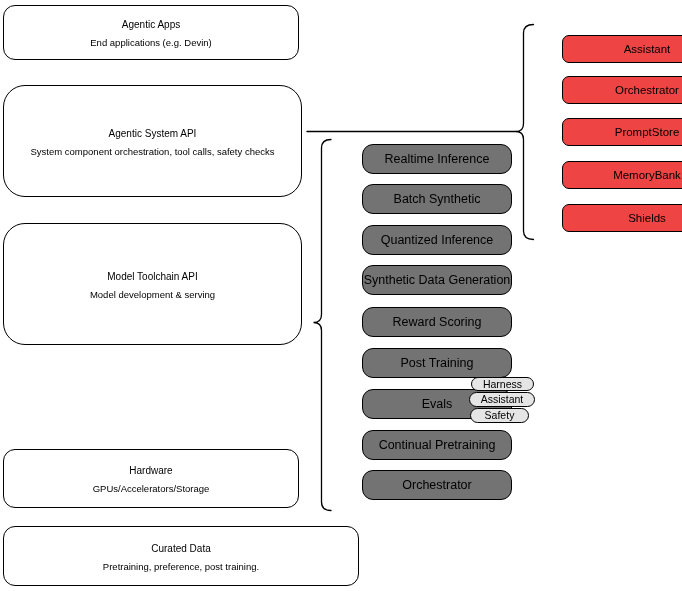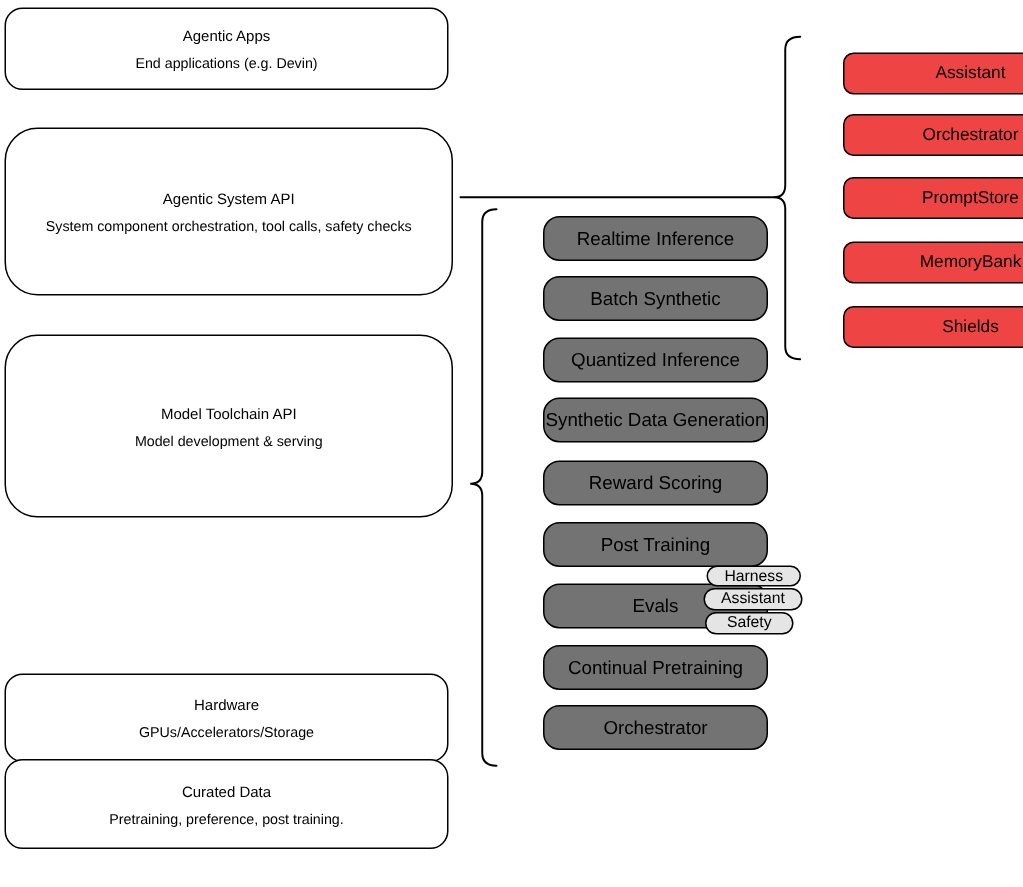--- a/index.html
+++ b/index.html
@@ -109,21 +109,21 @@
     <div class="layer-title">Model Toolchain API</div>
     <div class="layer-sub">Model development &amp; serving</div>
   </div>
 
 
   <div class="layer-box" style="top:449px; width:296px; height:59px; border-radius:12px;">
     <div class="layer-title">Hardware</div>
     <div class="layer-sub">GPUs/Accelerators/Storage</div>
   </div>
 
-  <div class="layer-box" style="top:506px; width:296px; height:60px; border-radius:12px;">
+  <div class="layer-box" style="top:526px; width:356px; height:60px; border-radius:12px;">
     <div class="layer-title">Curated Data</div>
     <div class="layer-sub">Pretraining, preference, post training.</div>
   </div>
 
   <div class="mid-box" style="top:144px;">Realtime Inference</div>
   <div class="mid-box" style="top:184px;">Batch Synthetic</div>
   <div class="mid-box" style="top:225px;">Quantized Inference</div>
   <div class="mid-box" style="top:265px;">Synthetic Data Generation</div>
   <div class="mid-box" style="top:307px;">Reward Scoring</div>
   <div class="mid-box" style="top:348px;">Post Training</div>

